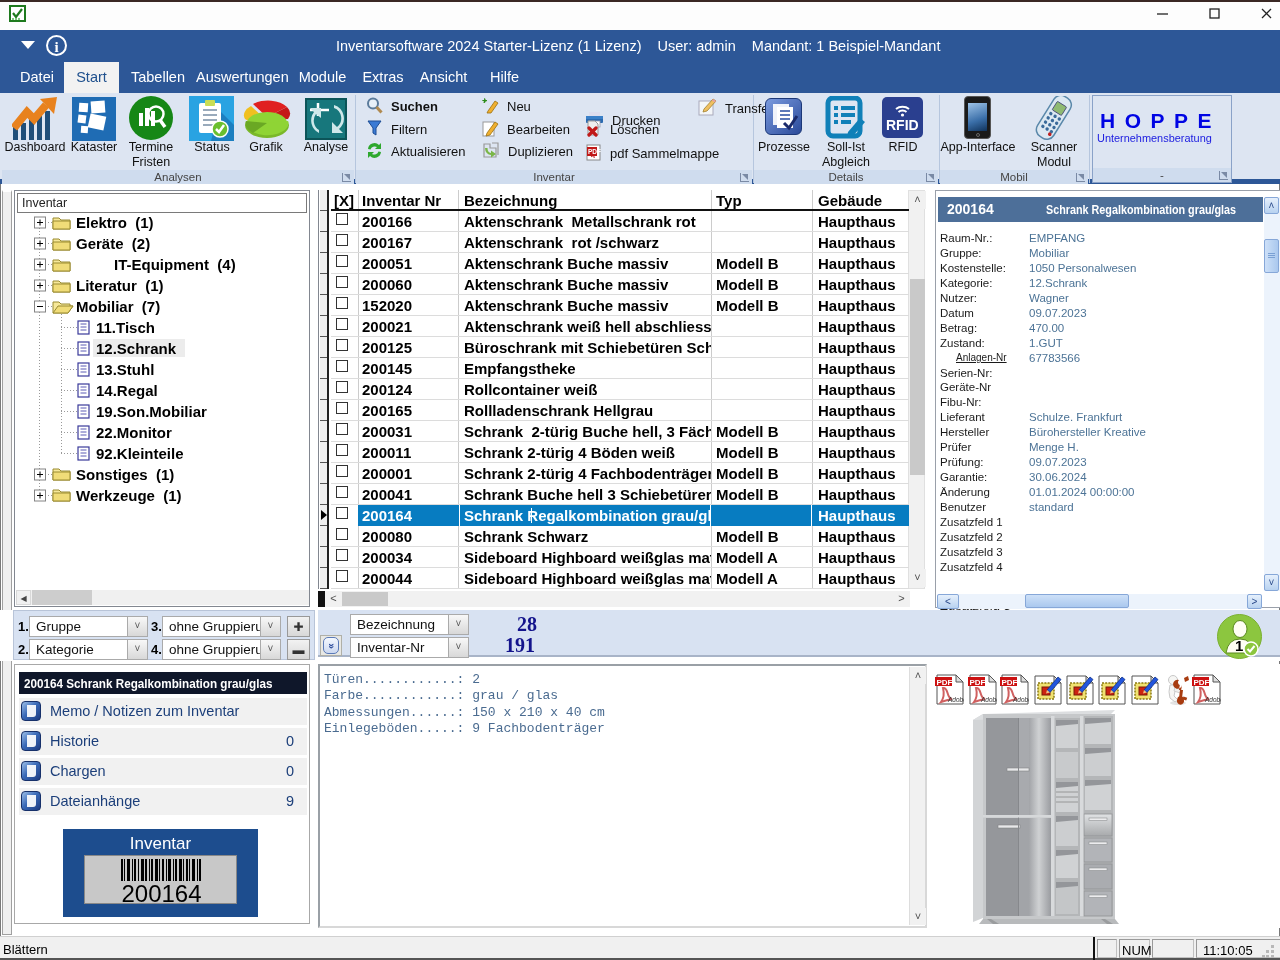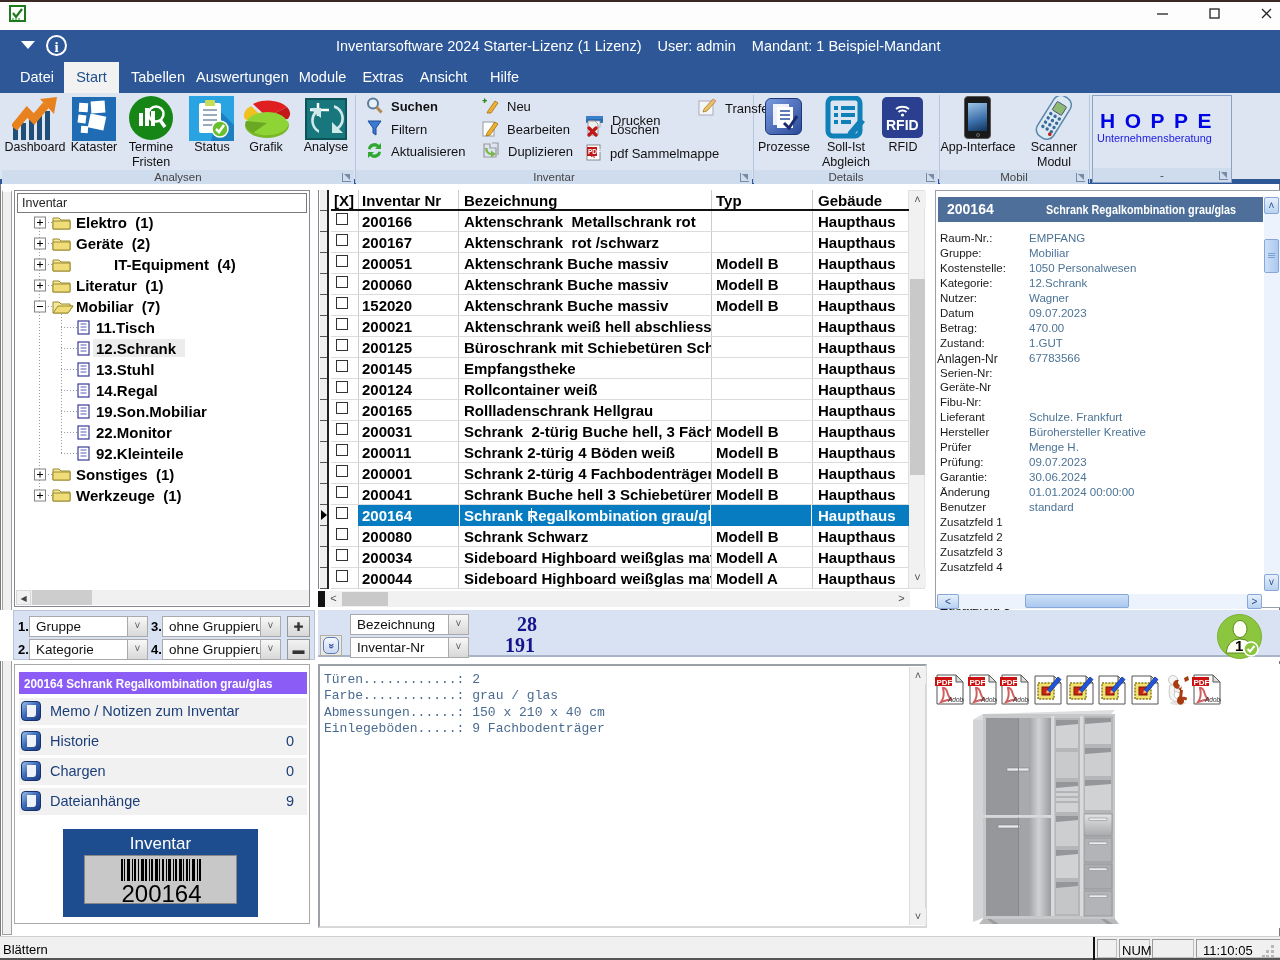--- a/index.html
+++ b/index.html
@@ -577,21 +577,21 @@
 <div style="position:absolute; left:4px; top:86px; font-size:11.5px; color:#1a1a1a;">Kategorie:</div>
 <div style="position:absolute; left:93px; top:86px; font-size:11.5px; color:#4c7396;">12.Schrank</div>
 <div style="position:absolute; left:4px; top:101px; font-size:11.5px; color:#1a1a1a;">Nutzer:</div>
 <div style="position:absolute; left:93px; top:101px; font-size:11.5px; color:#4c7396;">Wagner</div>
 <div style="position:absolute; left:4px; top:116px; font-size:11.5px; color:#1a1a1a;">Datum</div>
 <div style="position:absolute; left:93px; top:116px; font-size:11.5px; color:#4c7396;">09.07.2023</div>
 <div style="position:absolute; left:4px; top:131px; font-size:11.5px; color:#1a1a1a;">Betrag:</div>
 <div style="position:absolute; left:93px; top:131px; font-size:11.5px; color:#4c7396;">470.00</div>
 <div style="position:absolute; left:4px; top:146px; font-size:11.5px; color:#1a1a1a;">Zustand:</div>
 <div style="position:absolute; left:93px; top:146px; font-size:11.5px; color:#4c7396;">1.GUT</div>
-<div style="position:absolute; left:1px; top:161px; font-size:12px; color:#1a1a1a;">Anlagen-Nr</div>
+<div style="position:absolute; left:20px; top:161px; font-size:10px; color:#1a1a1a;text-decoration:underline;">Anlagen-Nr</div>
 <div style="position:absolute; left:93px; top:161px; font-size:11.5px; color:#4c7396;">67783566</div>
 <div style="position:absolute; left:4px; top:176px; font-size:11.5px; color:#1a1a1a;">Serien-Nr:</div>
 <div style="position:absolute; left:4px; top:190px; font-size:11.5px; color:#1a1a1a;">Geräte-Nr</div>
 <div style="position:absolute; left:4px; top:205px; font-size:11.5px; color:#1a1a1a;">Fibu-Nr:</div>
 <div style="position:absolute; left:4px; top:220px; font-size:11.5px; color:#1a1a1a;">Lieferant</div>
 <div style="position:absolute; left:93px; top:220px; font-size:11.5px; color:#4c7396;">Schulze. Frankfurt</div>
 <div style="position:absolute; left:4px; top:235px; font-size:11.5px; color:#1a1a1a;">Hersteller</div>
 <div style="position:absolute; left:93px; top:235px; font-size:11.5px; color:#4c7396;">Bürohersteller Kreative</div>
 <div style="position:absolute; left:4px; top:250px; font-size:11.5px; color:#1a1a1a;">Prüfer</div>
 <div style="position:absolute; left:93px; top:250px; font-size:11.5px; color:#4c7396;">Menge H.</div>
@@ -647,21 +647,21 @@
           <ellipse cx="22" cy="14" rx="7" ry="8.5" fill="#fffef4" stroke="#5a8a1f" stroke-width="1"></ellipse>
           <path d="M8 38 Q10 24 22 24 Q34 24 36 38 Z" fill="#fffef4" stroke="#5a8a1f" stroke-width="1"></path>
           <text x="17" y="36" font-size="15" font-weight="bold" fill="#000">1</text>
           <circle cx="33" cy="34" r="7" fill="#8cc63f" stroke="#fff" stroke-width="1.5"></circle>
           <path d="M29.5 34 L32 36.5 L36.5 31" stroke="#fff" stroke-width="2" fill="none"></path>
         </svg>
   </div>
 </div>
 </div>
 <div id="blpanel" class="abs">
-<div style="position:absolute; left:4px; top:7px; width:288px; height:22px; background:#8b5cf6; color:#fff; font-weight:bold; font-size:13px;">
+<div style="position:absolute; left:4px; top:7px; width:288px; height:22px; background:#0f172a; color:#fff; font-weight:bold; font-size:13px;">
       <span style="position:absolute; left:5px; top:4px; white-space:nowrap; transform:scaleX(0.9); transform-origin:0 0;">200164 Schrank Regalkombination grau/glas</span>
     </div>
 <div class="blrow" style="top:33px;">
       <span class="blico"></span>
       <span class="bltxt">Memo / Notizen zum Inventar</span>
     </div>
 <div class="blrow" style="top:63px;">
       <span class="blico"></span>
       <span class="bltxt">Historie</span>
       <span class="blnum">0</span>

